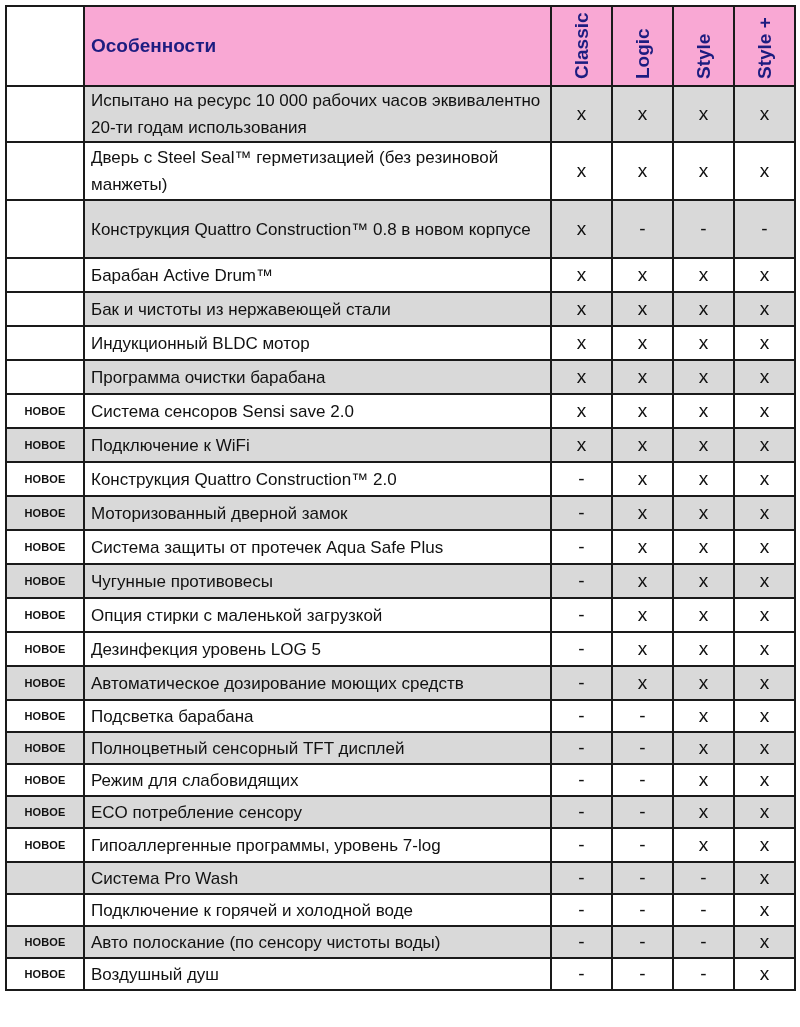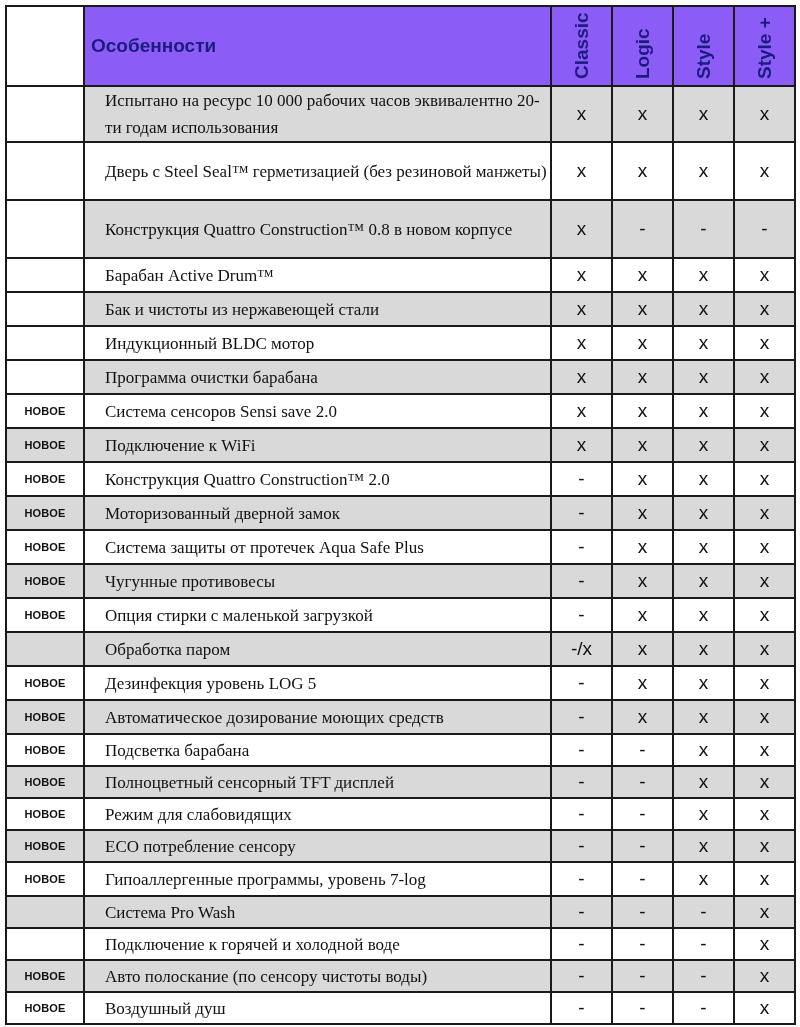--- a/index.html
+++ b/index.html
@@ -6,29 +6,29 @@
   body { width: 800px; height: 1027px; position: relative; overflow: hidden;
          font-family: "Liberation Sans", "DejaVu Sans", sans-serif; color: #111; }
   table { border-collapse: collapse; position: absolute; left: 5px; top: 5px; width: 789px; table-layout: fixed; }
   td, th { border: 2px solid #1a1a1a; padding: 0; box-sizing: border-box; }
   col.c-new { width: 78px; }
   col.c-feat { width: 467px; }
   col.c-val { width: 61px; }
   col.c-val2 { width: 61px; }
   col.c-val3 { width: 61px; }
   col.c-val4 { width: 61px; }
-  thead th { background: #8b5cf6; height: 80px; }
+  thead th { background: #f9a8d4; height: 80px; }
   th.h-blank { background: #ffffff; }
   th.h-feat { text-align: left; padding-left: 6px; color: #1c1c80; font-size: 19px; font-weight: bold; }
   th.h-model { position: relative; }
   th.h-model span { position: absolute; left: 50%; bottom: 6px; transform-origin: left bottom;
                     transform: rotate(-90deg) translateY(50%); white-space: nowrap;
                     color: #1c1c80; font-size: 19px; font-weight: bold; display: block; }
   td.new { text-align: center; font-size: 11px; font-weight: bold; letter-spacing: 0.2px; margin-left: 32px; }
-  td.feat { padding-left: 20px; font-size: 17px; line-height: 27px; font-family: Liberation Serif, serif; }
+  td.feat { padding-left: 6px; font-size: 17px; line-height: 27px; }
   td.val { text-align: center; font-size: 19px; }
   tr.gray td { background: #d9d9d9; }
   tr.gray td.keep-white { background: #ffffff; }
   tr.r2 td { height: 52px; }
   tr.r2b td { height: 58px; }
   tr.r1 td { height: 34px; }
   tr.r1s td { height: 32px; }
 </style>
 </head>
 <body>
@@ -166,28 +166,20 @@
         <td class="val">x</td>
       </tr>
       <tr class="r1">
         <td class="new">НОВОЕ</td>
         <td class="feat">Опция стирки с маленькой загрузкой</td>
         <td class="val">-</td>
         <td class="val">x</td>
         <td class="val">x</td>
         <td class="val">x</td>
       </tr>
-      <tr class="gray r1">
-        <td class="new"></td>
-        <td class="feat">Обработка паром</td>
-        <td class="val">-/x</td>
-        <td class="val">x</td>
-        <td class="val">x</td>
-        <td class="val">x</td>
-      </tr>
       <tr class="r1">
         <td class="new">НОВОЕ</td>
         <td class="feat">Дезинфекция уровень LOG 5</td>
         <td class="val">-</td>
         <td class="val">x</td>
         <td class="val">x</td>
         <td class="val">x</td>
       </tr>
       <tr class="gray r1">
         <td class="new">НОВОЕ</td>

